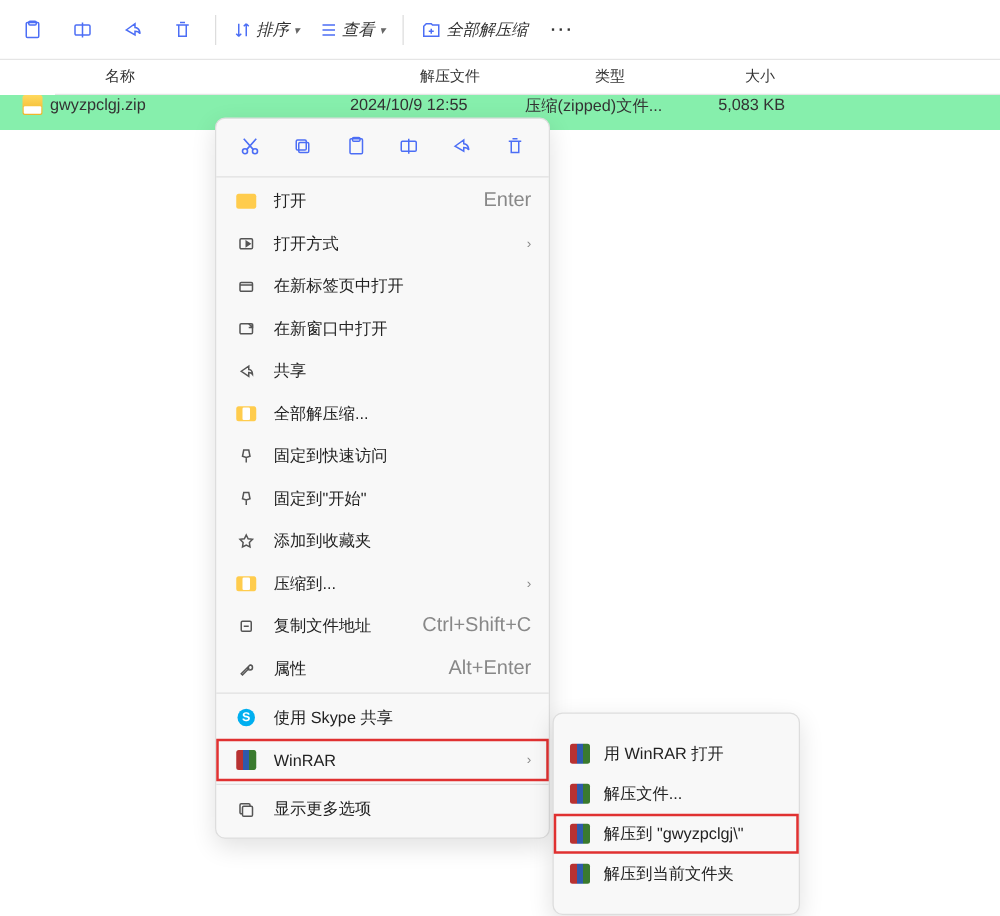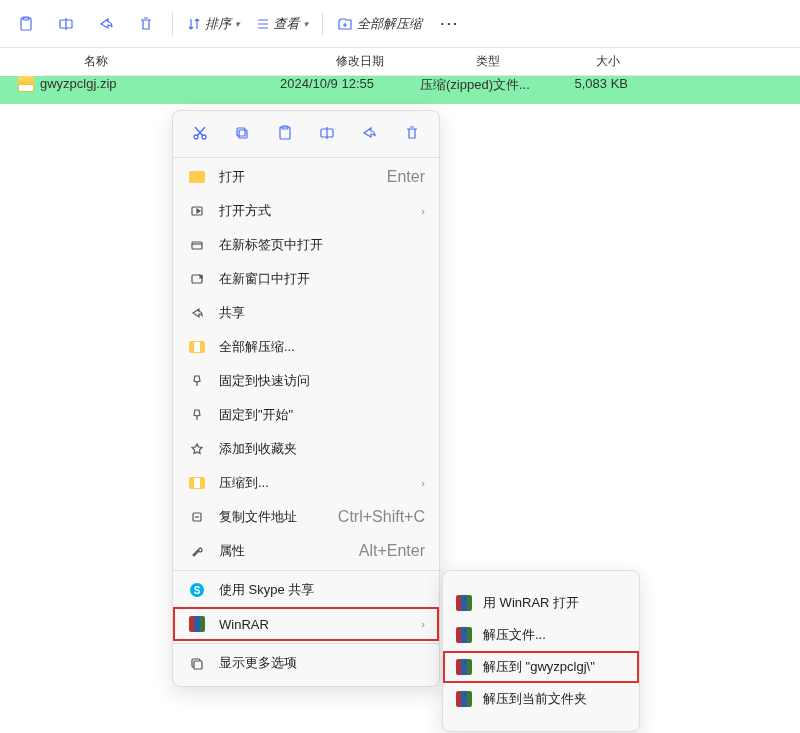--- a/index.html
+++ b/index.html
@@ -15,21 +15,21 @@
     .hdr-type { width: 120px; }
     .hdr-size { width: 100px; }
     .file-list { }
     .file-row { display: flex; align-items: flex-start; height: 28px; background: #86efac; }
     .file-icon { width: 16px; height: 16px; margin-left: 18px; margin-right: 6px; background: linear-gradient(#ffd95e,#f0b429); border-radius: 2px; position: relative; }
     .file-icon::after { content:""; position:absolute; bottom:1px; left:1px; right:1px; height:6px; background:#fff; border-radius:1px; }
     .file-name { width: 240px; }
     .file-date { width: 140px; }
     .file-type { width: 120px; overflow: hidden; white-space: nowrap; text-overflow: ellipsis; }
     .file-size { width: 100px; text-align: right; padding-right: 12px; }
-    .context-menu { position: absolute; left: 172px; top: 94px; width: 268px; background: #f8f8f8; border: 1px solid #ddd; border-radius: 8px; box-shadow: 0 6px 20px rgba(0,0,0,0.12); padding-bottom: 6px; margin-top: 16px; }
+    .context-menu { position: absolute; left: 172px; top: 94px; width: 268px; background: #f8f8f8; border: 1px solid #ddd; border-radius: 8px; box-shadow: 0 6px 20px rgba(0,0,0,0.12); padding-bottom: 6px; }
     .cm-toolbar { display: flex; align-items: center; justify-content: space-around; height: 44px; padding: 0 6px; }
     .cm-toolbar .tb-btn { color: #4c6ef5; }
     .cm-sep { height: 1px; background: #e0e0e0; margin: 2px 0; }
     .cm-item { display: flex; align-items: center; height: 34px; padding: 0 14px; cursor: pointer; position: relative; }
     .cm-icon { width: 20px; margin-right: 12px; display: flex; align-items: center; justify-content: center; color: #555; }
     .cm-label { flex: 1; color: #222; font-size: 13px; }
     .cm-shortcut { color: #888; font-size: 16px; }
     .cm-arrow { color: #888; font-size: 11px; }
     .cm-item.highlight { outline: 2px solid #e03131; outline-offset: -2px; }
     .winrar-icon { width: 16px; height: 16px; background: linear-gradient(90deg,#b83232 33%,#2e5aac 33% 66%,#3a7a2e 66%); border-radius: 2px; }
@@ -90,21 +90,21 @@
         <path d="M2 5l2-2h4l1 1h5v9H2z"></path>
         <path d="M8 7v4m-2-2h4"></path>
       </svg>
     <span>全部解压缩</span>
   </div>
   <div class="tb-btn" style="color:#333;font-weight:bold;letter-spacing:2px">···</div>
 </div>
 
 <div class="headers">
   <div class="hdr hdr-name">名称</div>
-  <div class="hdr hdr-date">修改日期</div>
+  <div class="hdr hdr-date">解压文件</div>
   <div class="hdr hdr-type">类型</div>
   <div class="hdr hdr-size">大小</div>
 </div>
 
 <div class="file-list">
   <div class="file-row">
     <div class="file-icon"></div>
     <div class="file-name">gwyzpclgj.zip</div>
     <div class="file-date">2024/10/9 12:55</div>
     <div class="file-type">压缩(zipped)文件...</div>

